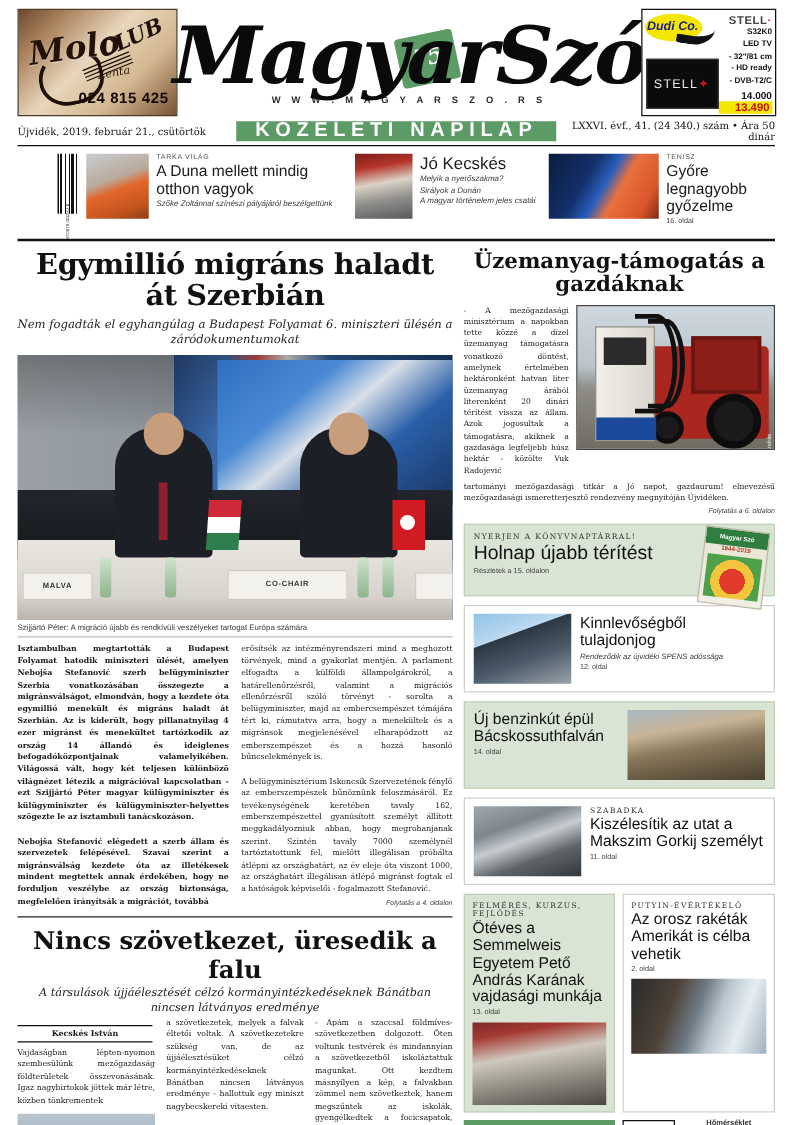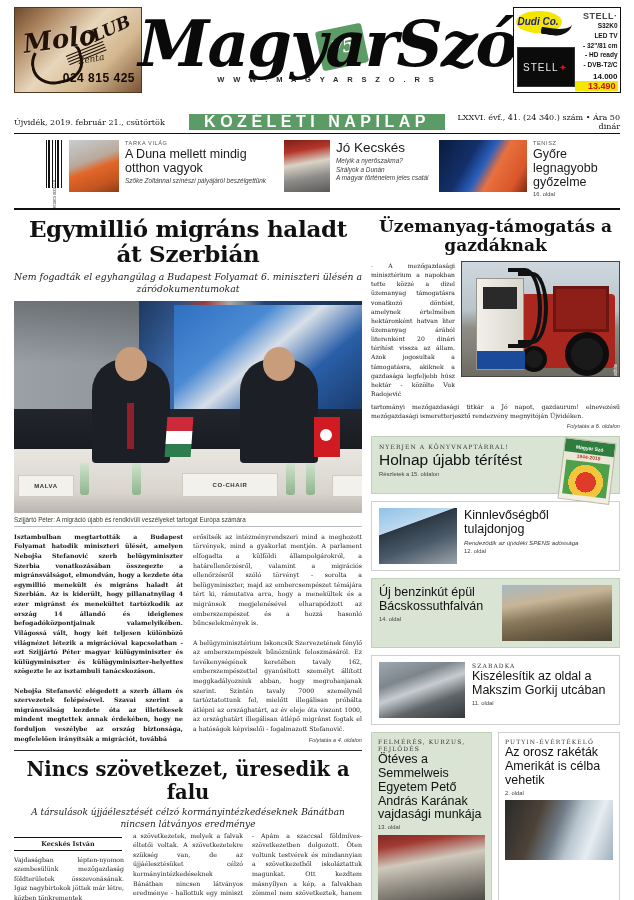--- a/index.html
+++ b/index.html
@@ -93,21 +93,21 @@
   .tv-brand { color:#e8e8e8; font-weight:normal; font-size:10px; letter-spacing:1px; }
   .tv-brand i { color:#d01616; font-style:normal; }
   .ad-right-col { width: 42%; padding: 3px 2px 0 0; text-align:right; }
   .stell-top { font-weight:bold; font-size:9px; color:#444; letter-spacing:.5px; }
   .stell-top i { color:#cc1111; font-style:normal; }
   .ad-spec { font-size:6.5px; font-weight:bold; color:#111; line-height:1.5; }
   .ad-price { font-size:8px; font-weight:bold; color:#111; margin-top:2px; }
   .ad-price-hl { background:#f3e600; color:#c41111; font-weight:bold; font-size:9px; padding:0 2px; }
 
   
-  .greenbar-row { display:flex; align-items:center; height: 18px; padding: 0 14px; margin-top:17px; }
+  .greenbar-row { display:flex; align-items:center; height: 18px; padding: 0 14px; margin-top:0; }
   .gb-left { font-family:"DejaVu Serif", serif; font-size: 8px; color:#111; width: 175px; }
   .gb-center { flex:1; background:#5c9a66; height: 16px; display:flex; align-items:center; justify-content:center; }
   .gb-center span { color:#fff; font-weight:bold; font-size:16px; letter-spacing:4.5px; font-family:"Liberation Sans",sans-serif; }
   .gb-right { font-family:"DejaVu Serif", serif; font-size: 8px; color:#111; width: 175px; text-align:right; }
   .rule-under { height:1px; background:#111; margin: 2px 14px 0 14px; }
 
   
   .teasers { display:flex; align-items:flex-start; padding: 6px 14px 0 14px; gap: 7px; height: 72px; margin-left: 32px; }
   .barcode { width: 16px; height: 58px; display:flex; flex-direction:column; align-items:center; }
   .bc-lines { width:16px; height:48px; background: repeating-linear-gradient(90deg,#111 0 1px,#fff 1px 2px,#111 2px 4px,#fff 4px 6px,#111 6px 7px,#fff 7px 9px); }
@@ -486,21 +486,21 @@
           </div>
           <div class="pm-thumb th-road"></div>
         </div>
       </div>
 
       <div class="promo white">
         <div class="promo-pad promo-flex">
           <div class="pm-thumb th-street"></div>
           <div>
             <div class="promo-kicker">SZABADKA</div>
-            <div class="promo-title sm">Kiszélesítik az oldal a Makszim Gorkij utcában</div>
+            <div class="promo-title sm">Kiszélesítik az utat a Makszim Gorkij személyt</div>
             <div class="promo-page">11. oldal</div>
           </div>
         </div>
       </div>
 
       <div class="two-up">
         <div class="tu-left">
           <div class="promo-kicker">FELMÉRÉS, KURZUS, FEJLŐDÉS</div>
           <div class="promo-title sm">Ötéves a Semmelweis Egyetem Pető András Karának vajdasági munkája</div>
           <div class="promo-page">13. oldal</div>

